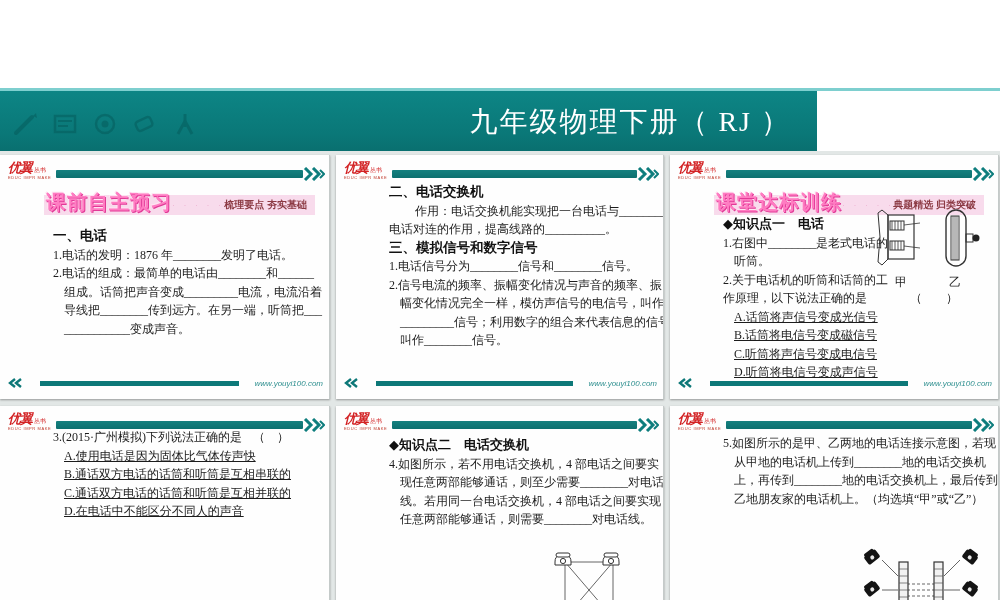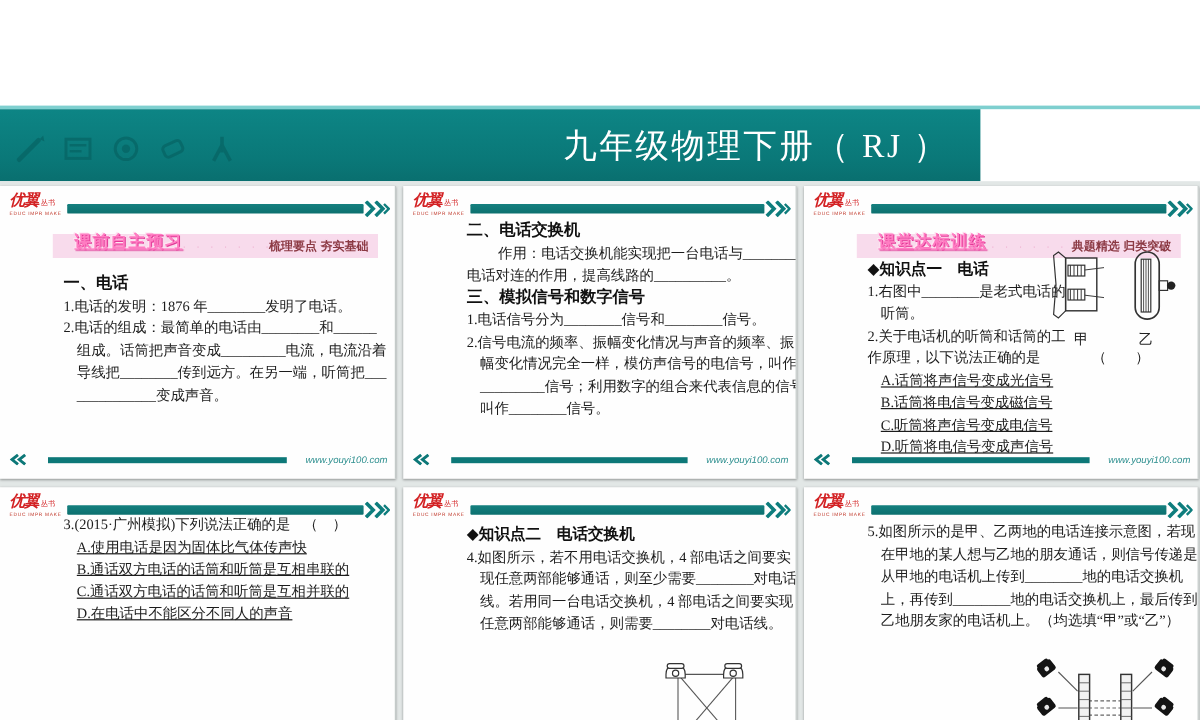--- a/index.html
+++ b/index.html
@@ -35,23 +35,23 @@
   .hchev{position:absolute;right:4px;top:12px;}
 
   
   .sfoot{position:absolute;left:8px;right:6px;top:221px;height:14px;display:flex;align-items:center;gap:16px;}
   .fbar{flex:1;height:5px;background:#0d7878;}
   .site{font-size:8px;font-style:italic;color:#2e8f8f;white-space:nowrap;}
 
   
   .badge-strip{position:absolute;left:44px;right:14px;top:40px;height:20px;background:#f8dbec;
         display:flex;align-items:center;}
-  .badge-text{position:relative;top:-3px;margin-left:18px;font-weight:bold;font-size:14px;
+  .badge-text{position:relative;top:-3px;margin-left:2px;font-weight:bold;font-size:20px;
         letter-spacing:1px;color:#ff7cc2;white-space:nowrap;
-        text-shadow:1px 1px 0 #e13a97,-1px -1px 0 #ffe4f2;text-decoration:underline;}
+        text-shadow:1px 1px 0 #e13a97,-1px -1px 0 #ffe4f2;}
   .badge-dots{flex:1;text-align:center;color:#efb5d4;font-size:9px;letter-spacing:3px;overflow:hidden;white-space:nowrap;}
   .badge-tag{margin-right:8px;font-size:10px;font-weight:bold;color:#8c3a44;white-space:nowrap;}
 
   
   .body{position:absolute;left:53px;right:10px;
         font-family:"Liberation Serif","DejaVu Serif",serif;
         font-size:12px;line-height:18.5px;color:#1c1c1c;}
   .h{font-family:"Liberation Sans","DejaVu Sans",sans-serif;font-weight:bold;font-size:13.5px;color:#111;}
   .kp{font-family:"Liberation Sans","DejaVu Sans",sans-serif;font-weight:bold;font-size:13px;color:#111;}
   .t{white-space:nowrap;}
@@ -345,21 +345,20 @@
       </div>
       <div class="hbar"></div>
       <svg class="hchev" width="22" height="14" viewBox="0 0 22 14">
           <polyline points="2,1 8,7 2,13" fill="none" stroke="#0e7d7d" stroke-width="3"></polyline>
           <polyline points="10,1 16,7 10,13" fill="none" stroke="#0e7d7d" stroke-width="3"></polyline>
           <polyline points="17,3 21,7 17,11" fill="none" stroke="#0e7d7d" stroke-width="2"></polyline>
         </svg>
 
       <div class="body" style="top:28px;">
         <div class="t">5.如图所示的是甲、乙两地的电话连接示意图，若现</div>
-        <div class="t ind">在甲地的某人想与乙地的朋友通话，则信号传递是</div>
         <div class="t ind">从甲地的电话机上传到________地的电话交换机</div>
         <div class="t ind">上，再传到________地的电话交换机上，最后传到</div>
         <div class="t ind">乙地朋友家的电话机上。（均选填“甲”或“乙”）</div>
       </div>
 
       <div class="fig6">
         <svg width="118" height="110" viewBox="0 0 118 110">
 
           <line x1="20" y1="18" x2="36" y2="34" stroke="#555" stroke-width=".9"></line>
           <line x1="20" y1="48" x2="36" y2="48" stroke="#555" stroke-width=".9"></line>

